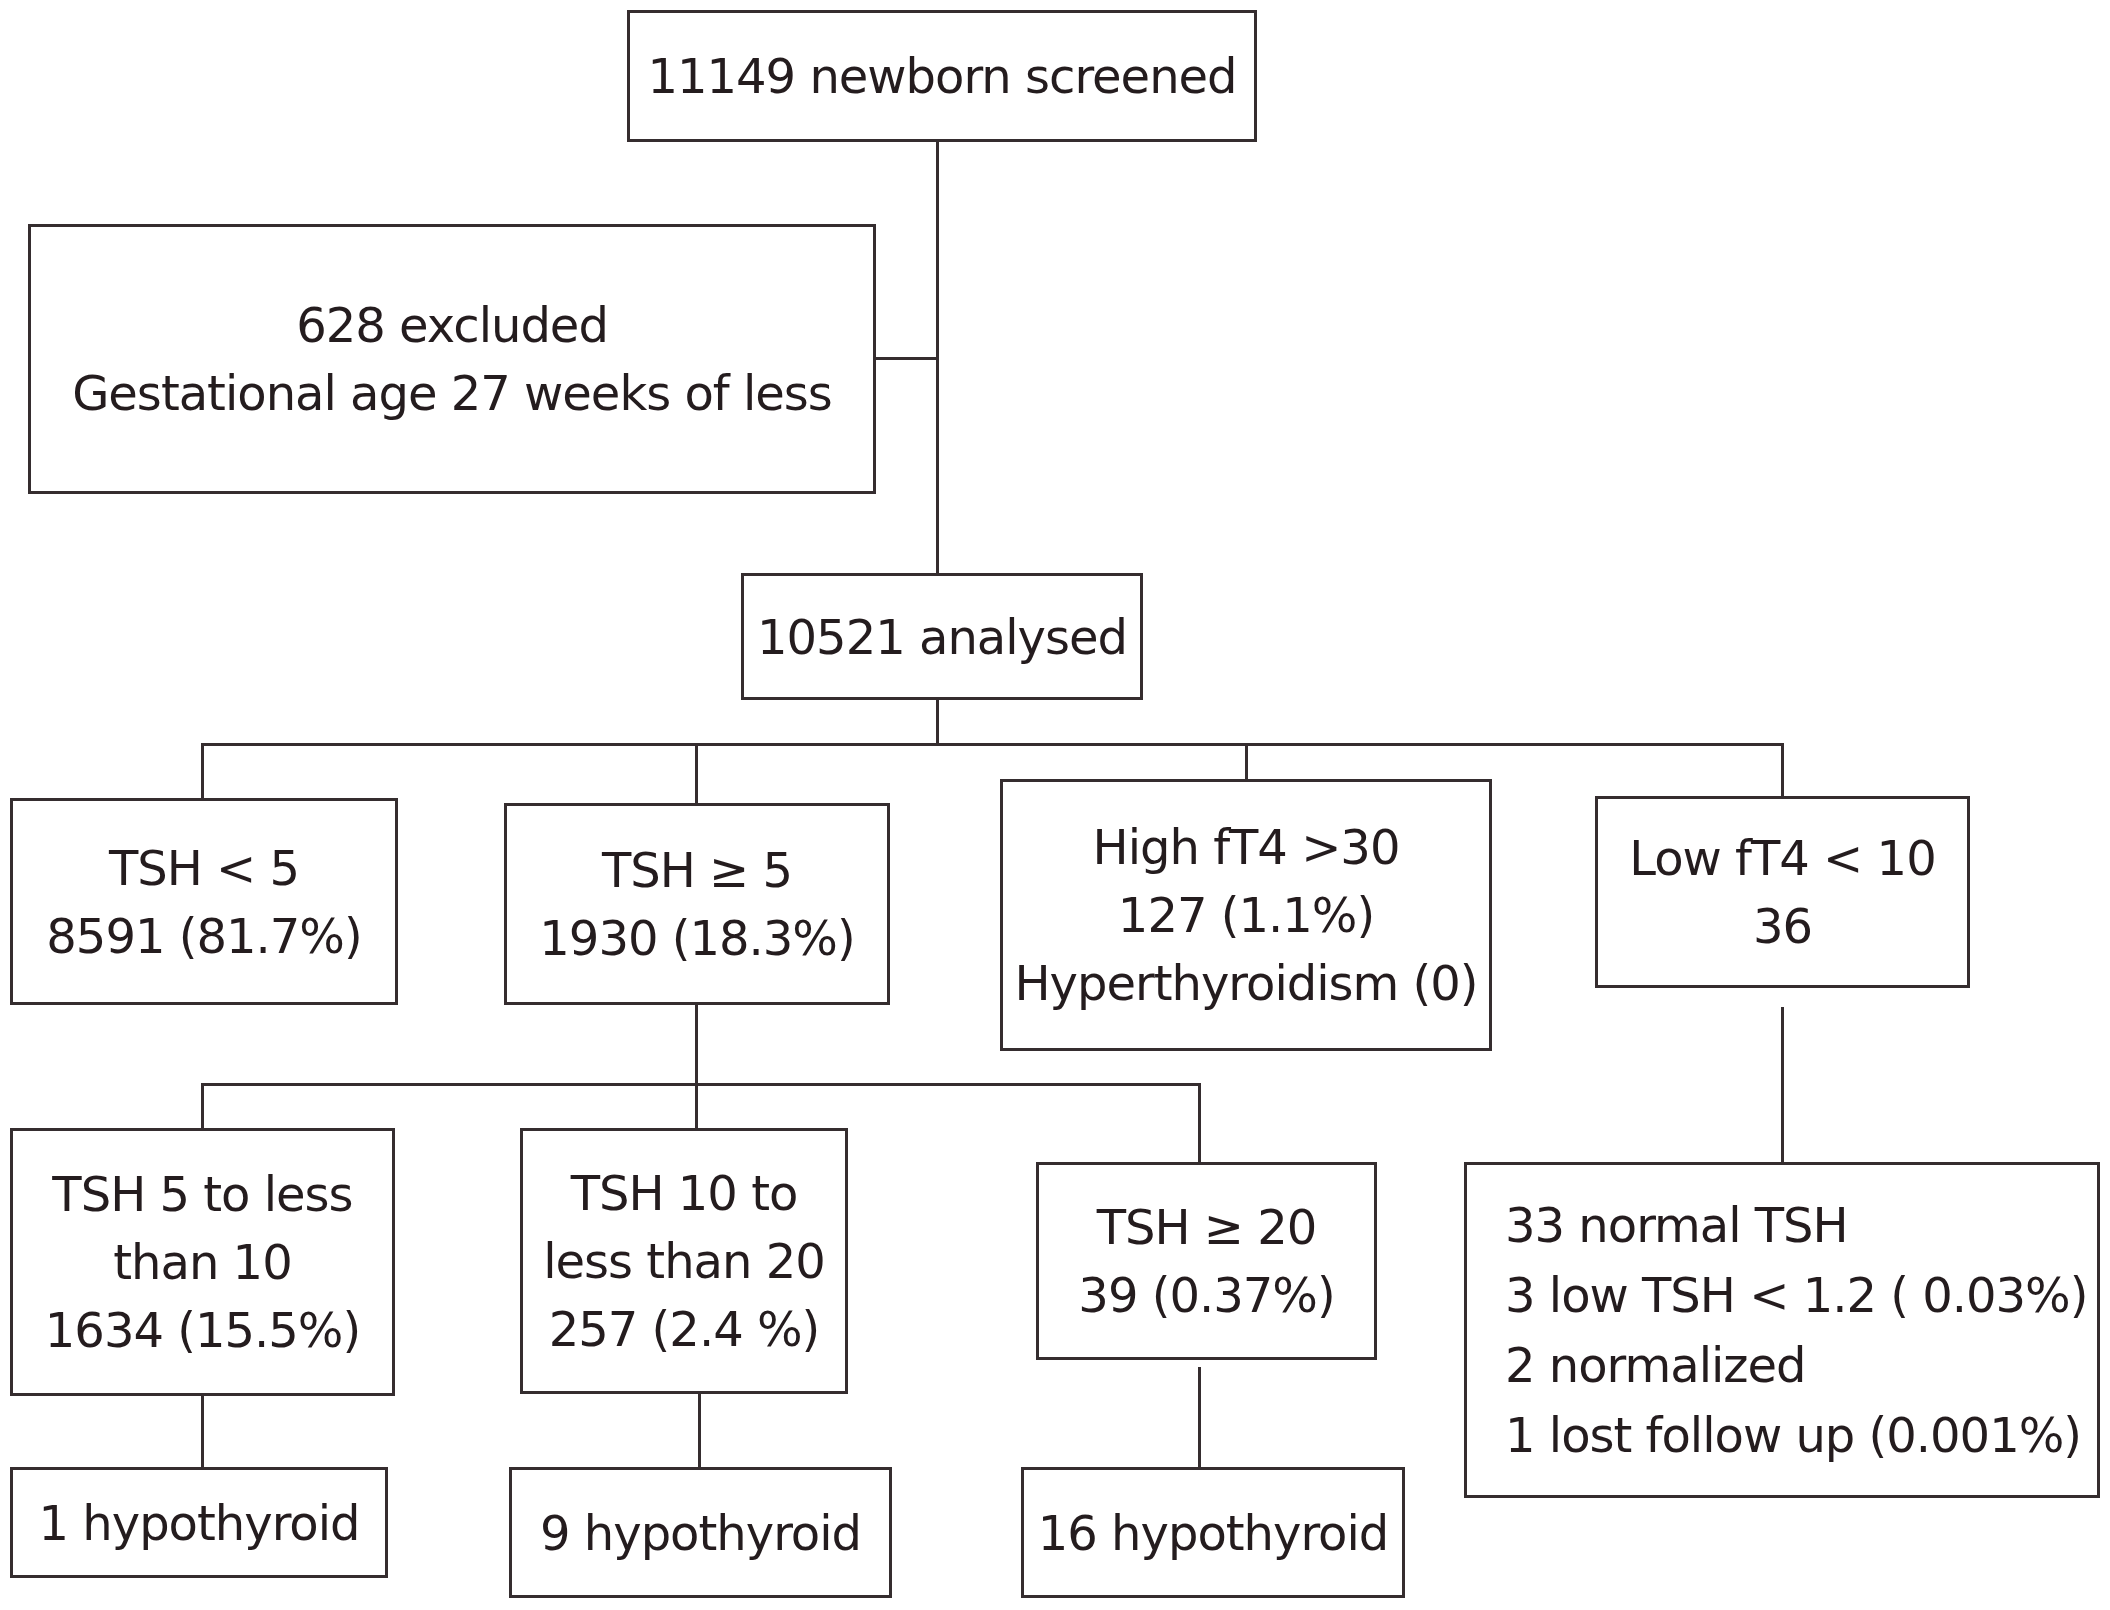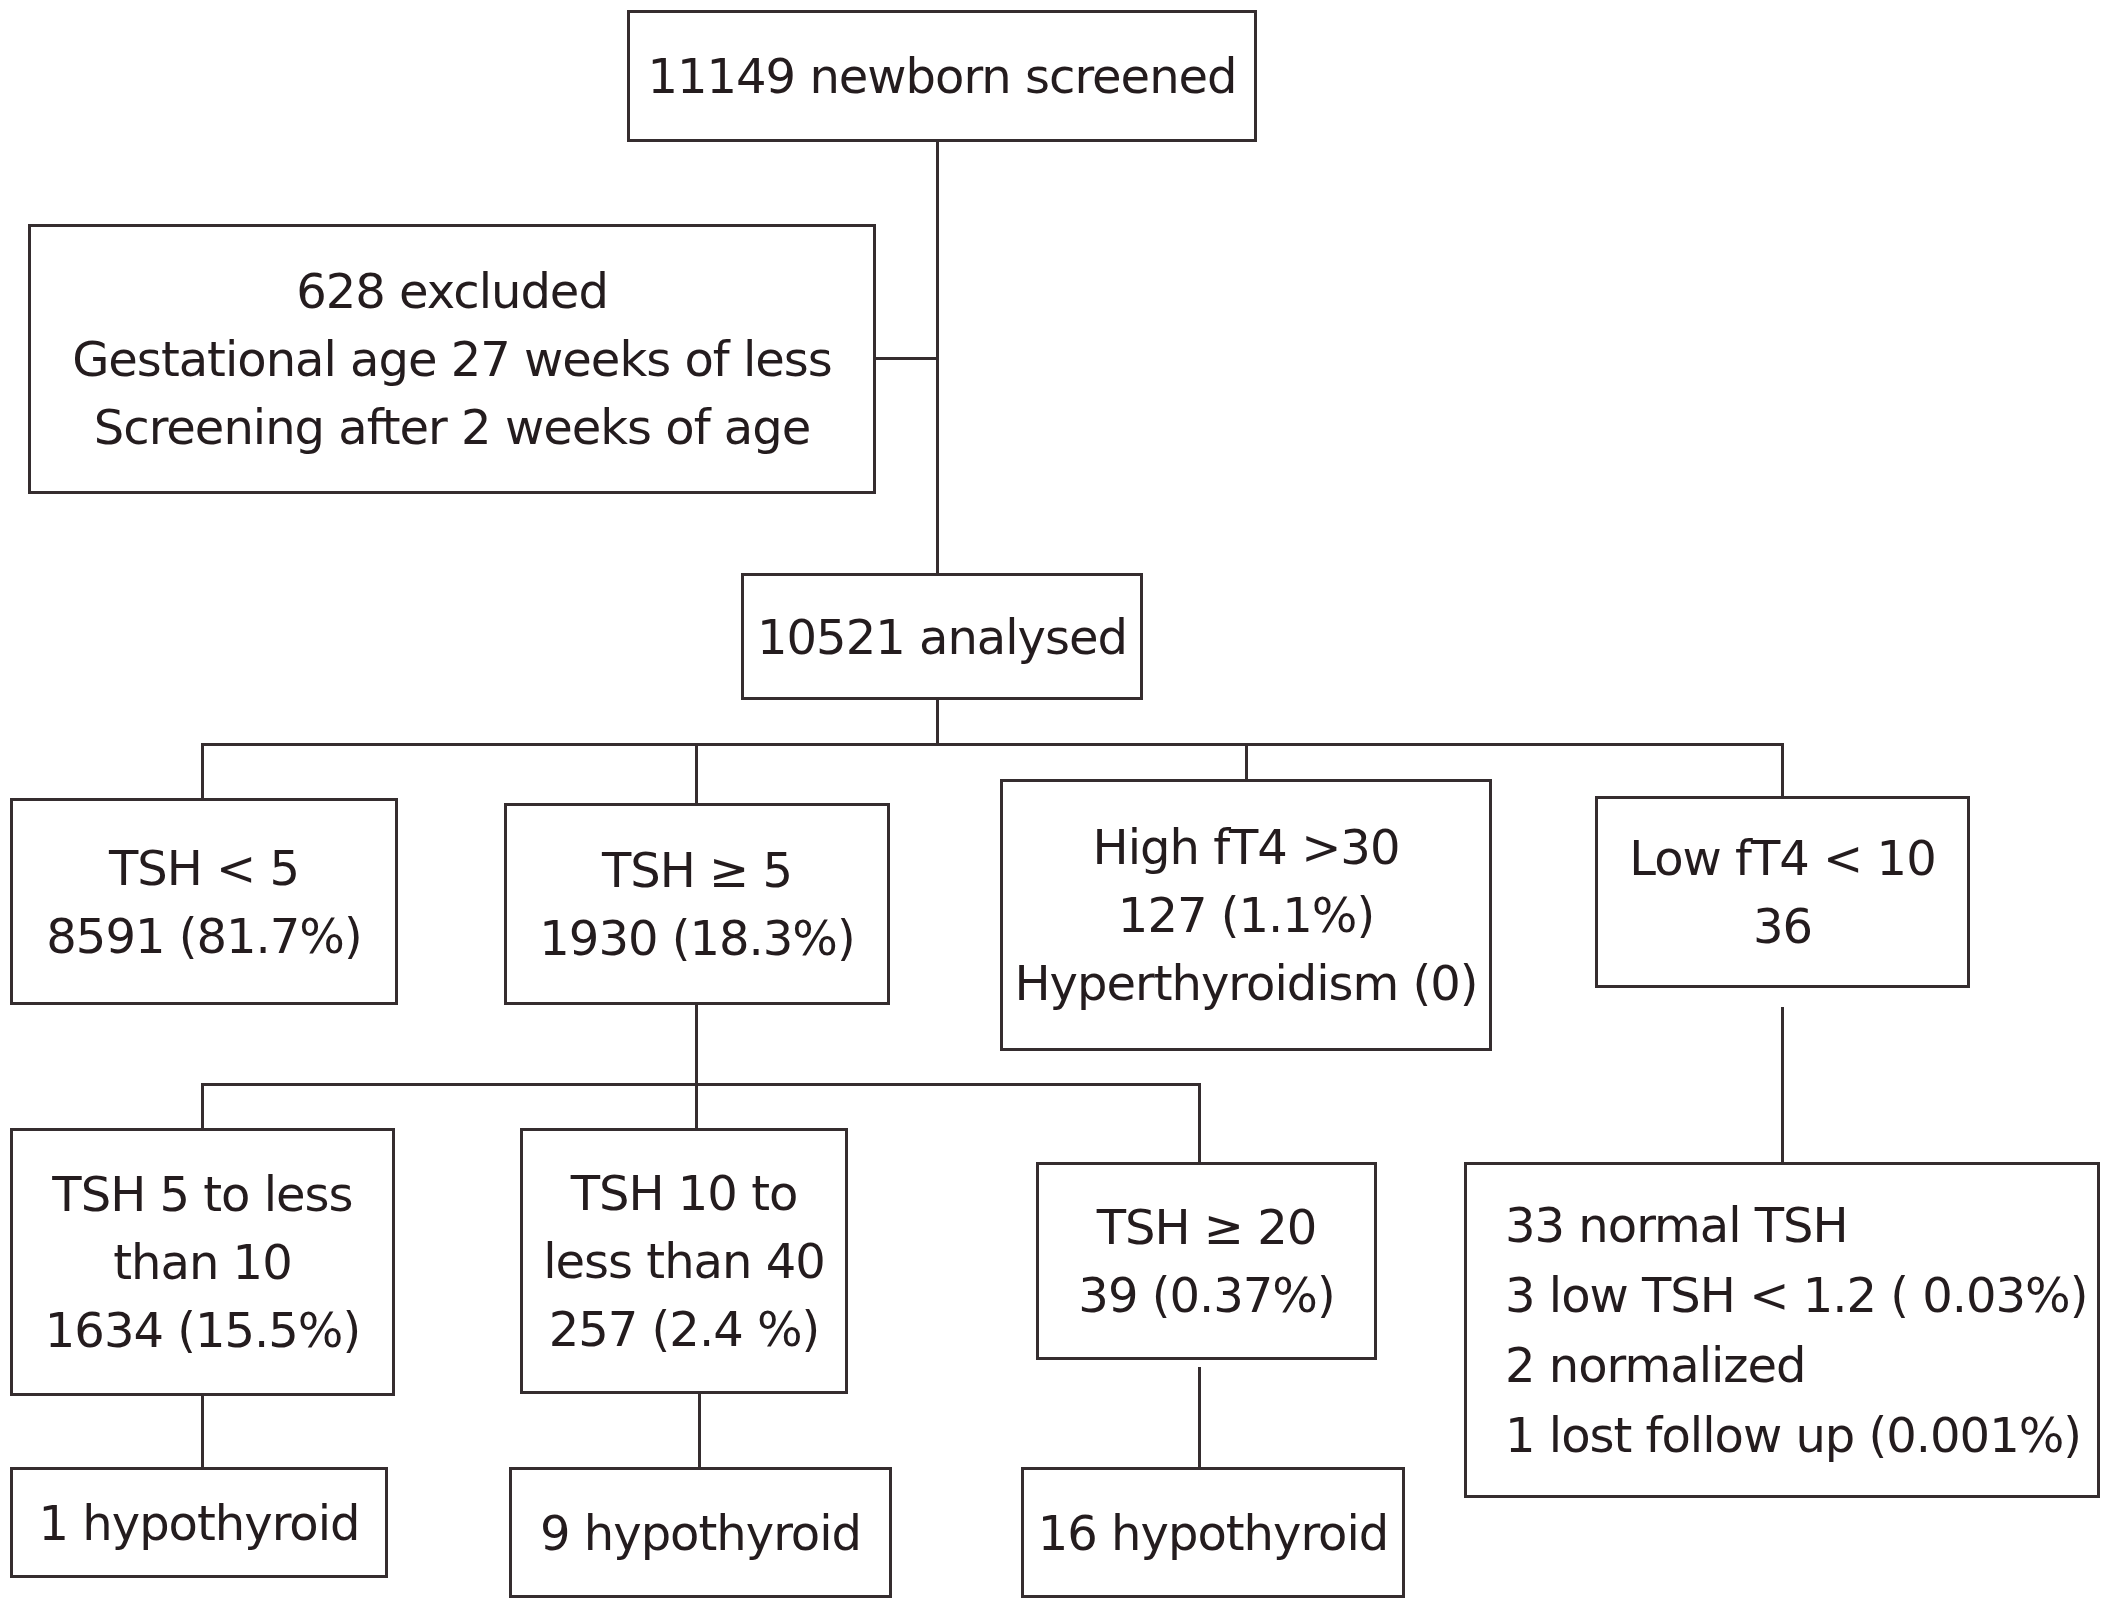--- a/index.html
+++ b/index.html
@@ -70,21 +70,20 @@
   <div class="cline" style="left:698px;top:1393px;width:3px;height:76px"></div>
   <div class="cline" style="left:1198px;top:1367px;width:3px;height:102px"></div>
 
   <div class="node" style="left:627px;top:10px;width:630px;height:132px">
     <span class="ln">11149 newborn screened</span>
   </div>
 
   <div class="node" style="left:28px;top:224px;width:848px;height:270px">
     <span class="ln">628 excluded</span>
     <span class="ln">Gestational age 27 weeks of less</span>
-    <span class="ln">Screening after 2 weeks of age</span>
   </div>
 
   <div class="node" style="left:741px;top:573px;width:402px;height:127px">
     <span class="ln">10521 analysed</span>
   </div>
 
   <div class="node" style="left:10px;top:798px;width:388px;height:207px">
     <span class="ln">TSH &lt; 5</span>
     <span class="ln">8591 (81.7%)</span>
   </div>
@@ -106,21 +105,21 @@
   </div>
 
   <div class="node" style="left:10px;top:1128px;width:385px;height:268px">
     <span class="ln">TSH 5 to less</span>
     <span class="ln">than 10</span>
     <span class="ln">1634 (15.5%)</span>
   </div>
 
   <div class="node" style="left:520px;top:1128px;width:328px;height:266px">
     <span class="ln">TSH 10 to</span>
-    <span class="ln">less than 40</span>
+    <span class="ln">less than 20</span>
     <span class="ln">257 (2.4 %)</span>
   </div>
 
   <div class="node" style="left:1036px;top:1162px;width:341px;height:198px">
     <span class="ln">TSH ≥ 20</span>
     <span class="ln">39 (0.37%)</span>
   </div>
 
   <div class="node align-left" style="left:1464px;top:1162px;width:636px;height:336px">
     <span class="ln">33 normal TSH</span>

